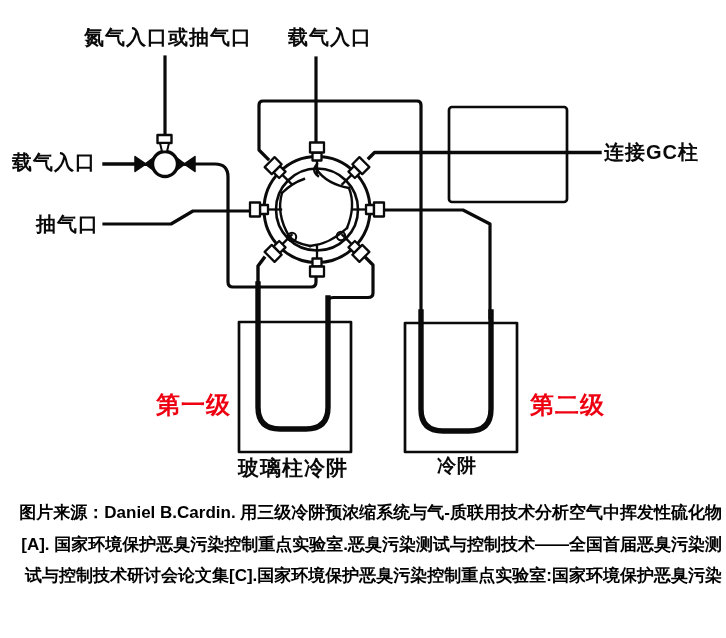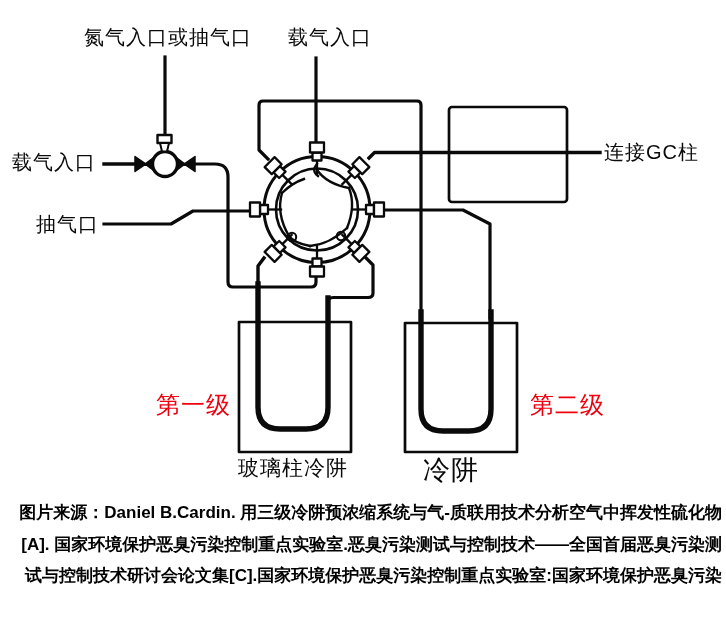--- a/index.html
+++ b/index.html
@@ -2,21 +2,21 @@
 <html><head>
 <meta charset="utf-8">
 <style>
   html,body{margin:0;padding:0;background:#ffffff;}
   #stage{
     position:relative;width:726px;height:638px;background:#ffffff;overflow:hidden;
     font-family:"Liberation Sans","DejaVu Sans",sans-serif;color:#0a0a0a;
   }
   #diagram-svg{position:absolute;left:0;top:0;}
   .lbl{
-    position:absolute;font-weight:normal;color:#0a0a0a;white-space:nowrap;
+    position:absolute;font-weight:bold;color:#0a0a0a;white-space:nowrap;
     font-size:20px;line-height:1.1;letter-spacing:1px;text-align:center;
   }
   .lbl.red{color:#ee0011;font-size:24px;letter-spacing:1px;}
   .lbl.small-cap{letter-spacing:2px;}
   #citation{
     position:absolute;left:4px;top:497px;width:718px;
     font-weight:bold;font-size:17px;line-height:31.5px;color:#000000;
   }
   #citation .cit-line{white-space:nowrap;text-align:right;}
 </style>
@@ -125,21 +125,21 @@
   </svg>
 
   <div class="lbl" style="left:84px;top:26px;">氮气入口或抽气口</div>
   <div class="lbl" style="left:288px;top:26px;">载气入口</div>
   <div class="lbl" style="left:12px;top:151px;">载气入口</div>
   <div class="lbl" style="left:36px;top:213px;">抽气口</div>
   <div class="lbl" style="left:604px;top:141px;">连接GC柱</div>
   <div class="lbl red" style="left:156px;top:392px;">第一级</div>
   <div class="lbl red" style="left:530px;top:392px;">第二级</div>
   <div class="lbl" style="left:238px;top:456px;font-size:21px;">玻璃柱冷阱</div>
-  <div class="lbl" style="left:423px;top:456px;font-size:27px;">冷阱</div>
+  <div class="lbl" style="left:437px;top:456px;font-size:19px;">冷阱</div>
 
   <div id="citation">
     <div class="cit-line">图片来源：Daniel B.Cardin. 用三级冷阱预浓缩系统与气-质联用技术分析空气中挥发性硫化物</div>
     <div class="cit-line">[A]. 国家环境保护恶臭污染控制重点实验室.恶臭污染测试与控制技术——全国首届恶臭污染测</div>
     <div class="cit-line">试与控制技术研讨会论文集[C].国家环境保护恶臭污染控制重点实验室:国家环境保护恶臭污染</div>
   </div>
 
 </div>
 
 </body></html>

